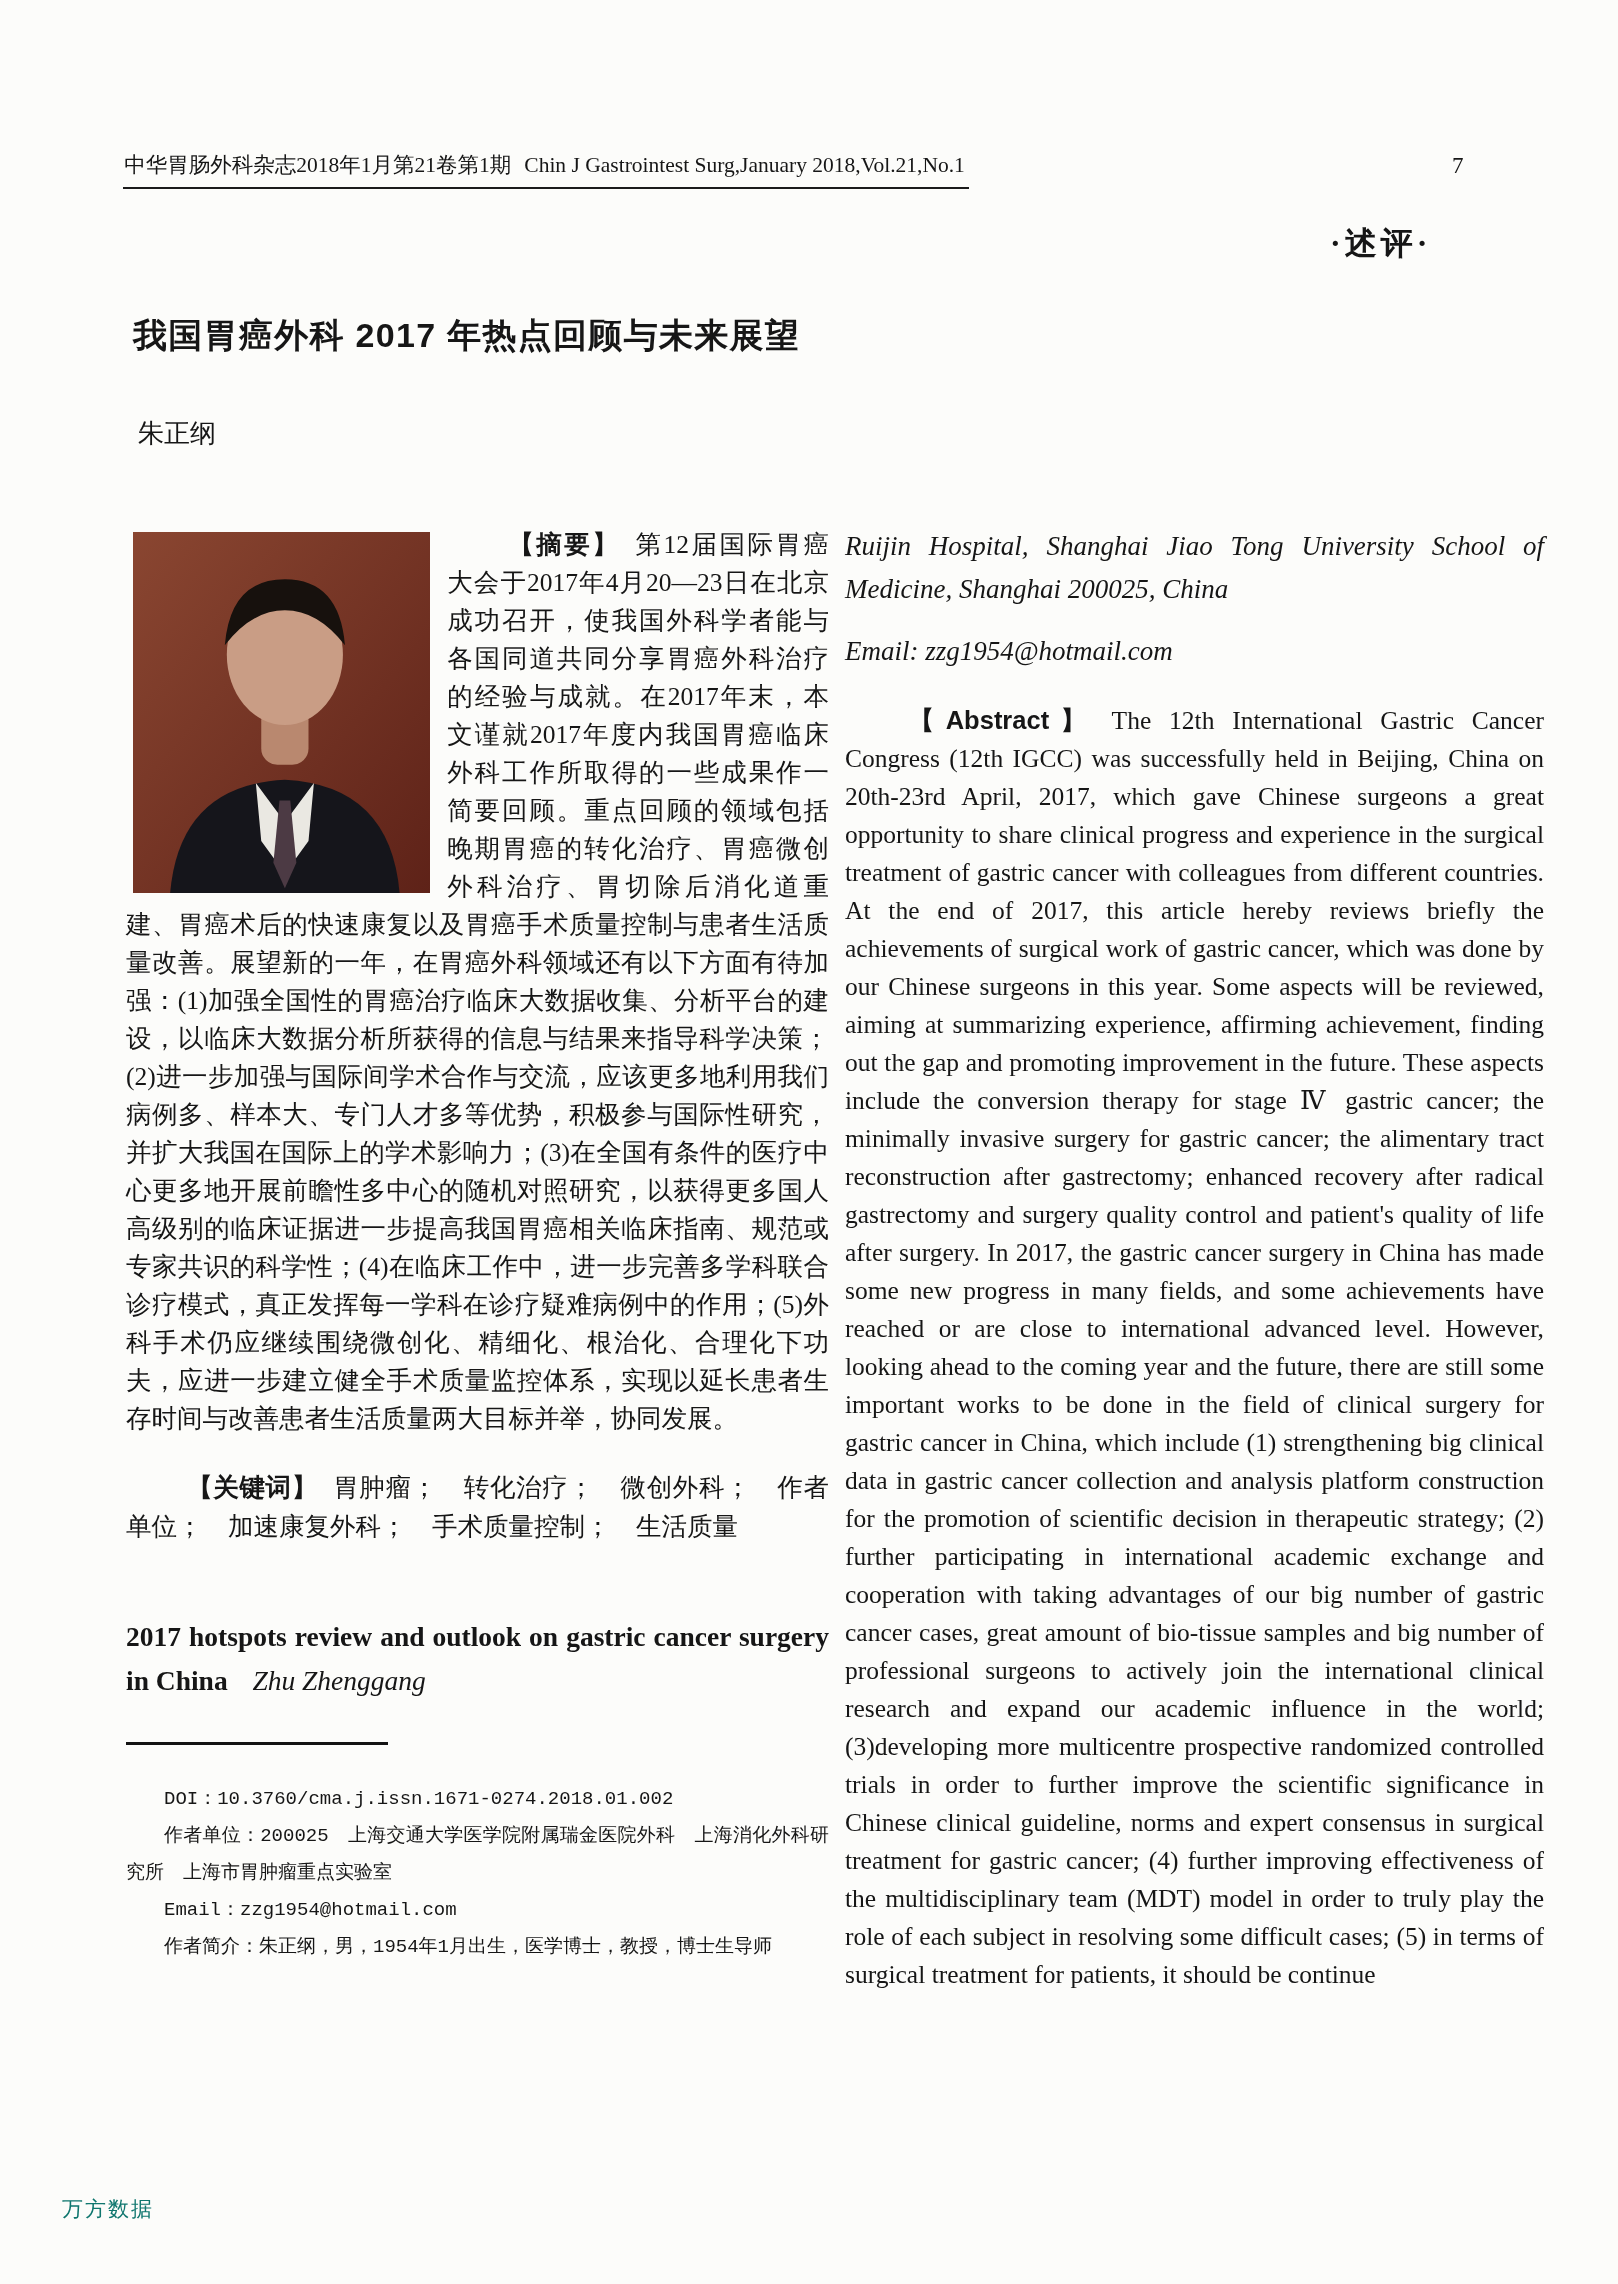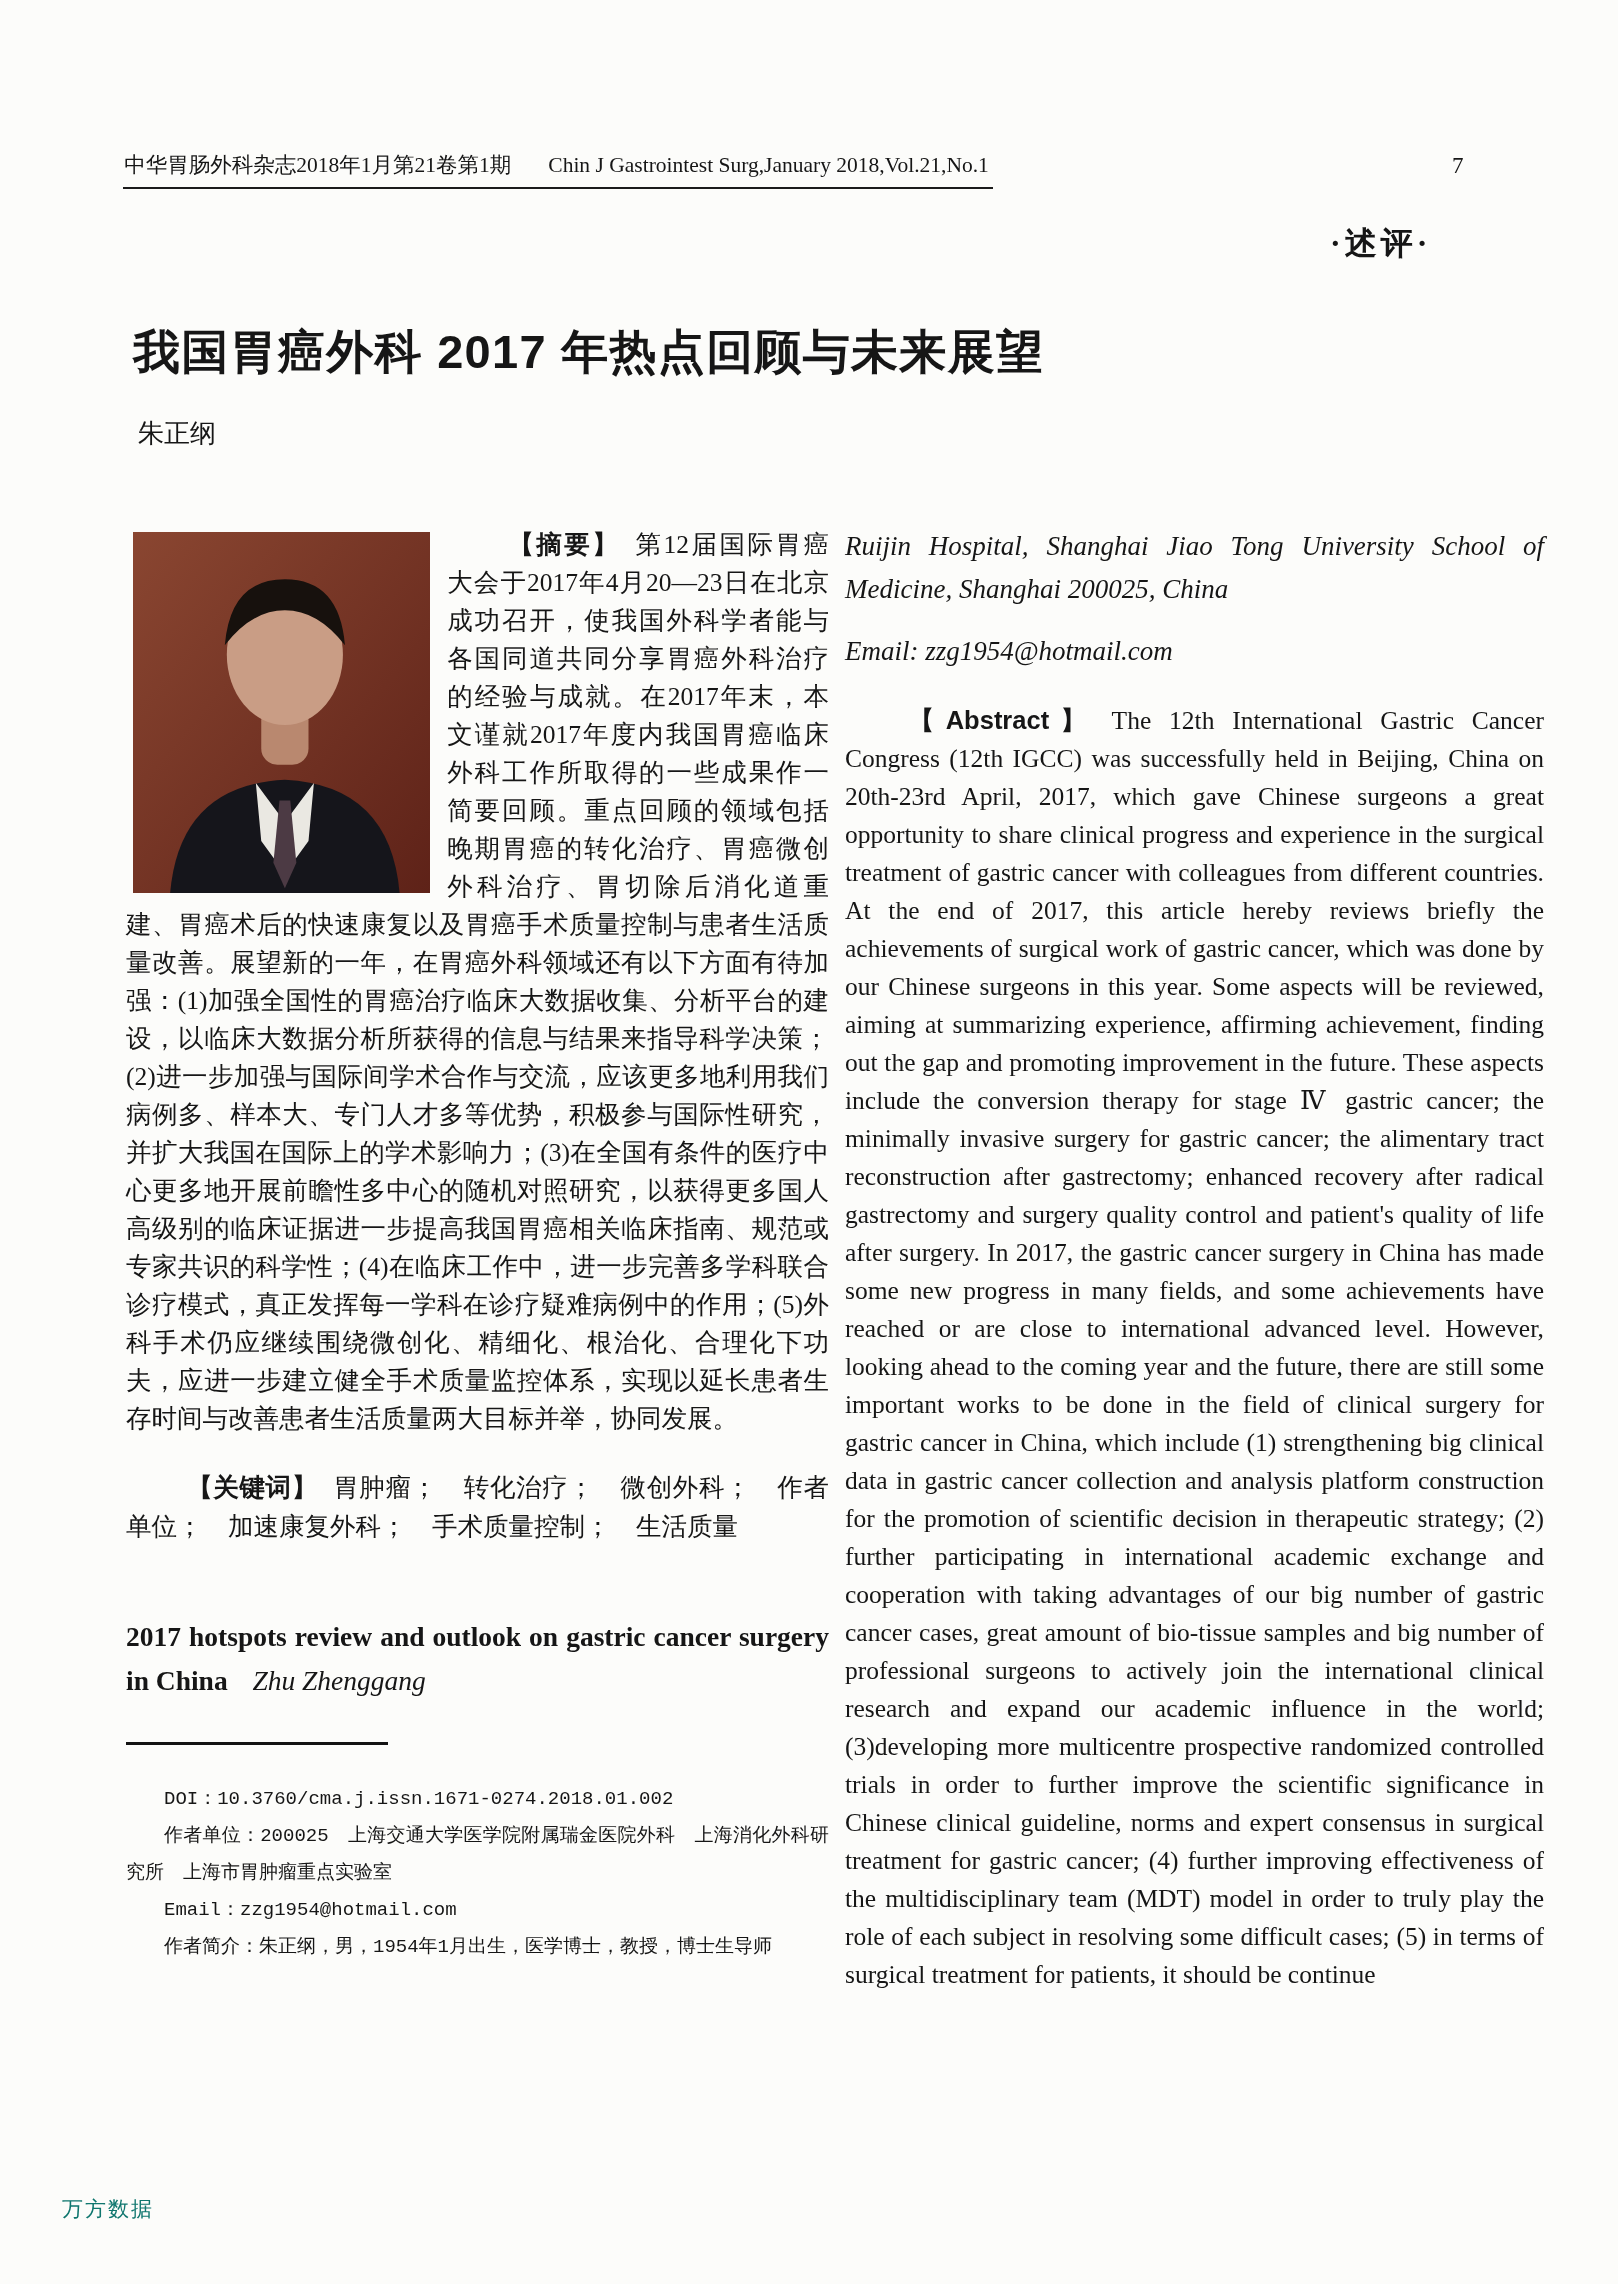--- a/index.html
+++ b/index.html
@@ -9,31 +9,31 @@
     font-family:"Liberation Serif","DejaVu Serif",serif;
   }
   
   .journal-header {
     position:absolute; top:150px; left:123px;
     font-size:21.5px; white-space:nowrap;
   }
   .journal-header .underlined {
     display:inline-block; border-bottom:2.7px solid #1b1b1b; padding:0 4px 8px 1.3px;
   }
-  .journal-header .hdr-en { margin-left:37px; }
+  .journal-header .hdr-en { margin-left:13px; }
   .page-number { position:absolute; top:153px; left:1452px; font-size:23px; }
   .section-label {
     position:absolute; top:222px; left:1330px;
     font-size:32px; font-weight:bold; letter-spacing:4px;
     font-family:"Liberation Serif","DejaVu Serif",serif;
   }
   
   .article-title {
     position:absolute; top:290px; left:133px;
-    font-size:47px; font-weight:bold; letter-spacing:1.3px;
+    font-size:34px; font-weight:bold; letter-spacing:1.3px;
     font-family:"Liberation Sans","DejaVu Sans",sans-serif; white-space:nowrap;text-align:center;
   }
   .author-name { position:absolute; top:416px; left:138px; font-size:26px; font-weight:normal; }
   
   .col-left  { position:absolute; left:126px;  top:525px; width:703px; }
   .col-right { position:absolute; left:845px; top:525px; width:699px; }
   p { margin:0; }
   
   .cn-abstract {
     font-size:25.5px; line-height:38px; text-align:justify;

